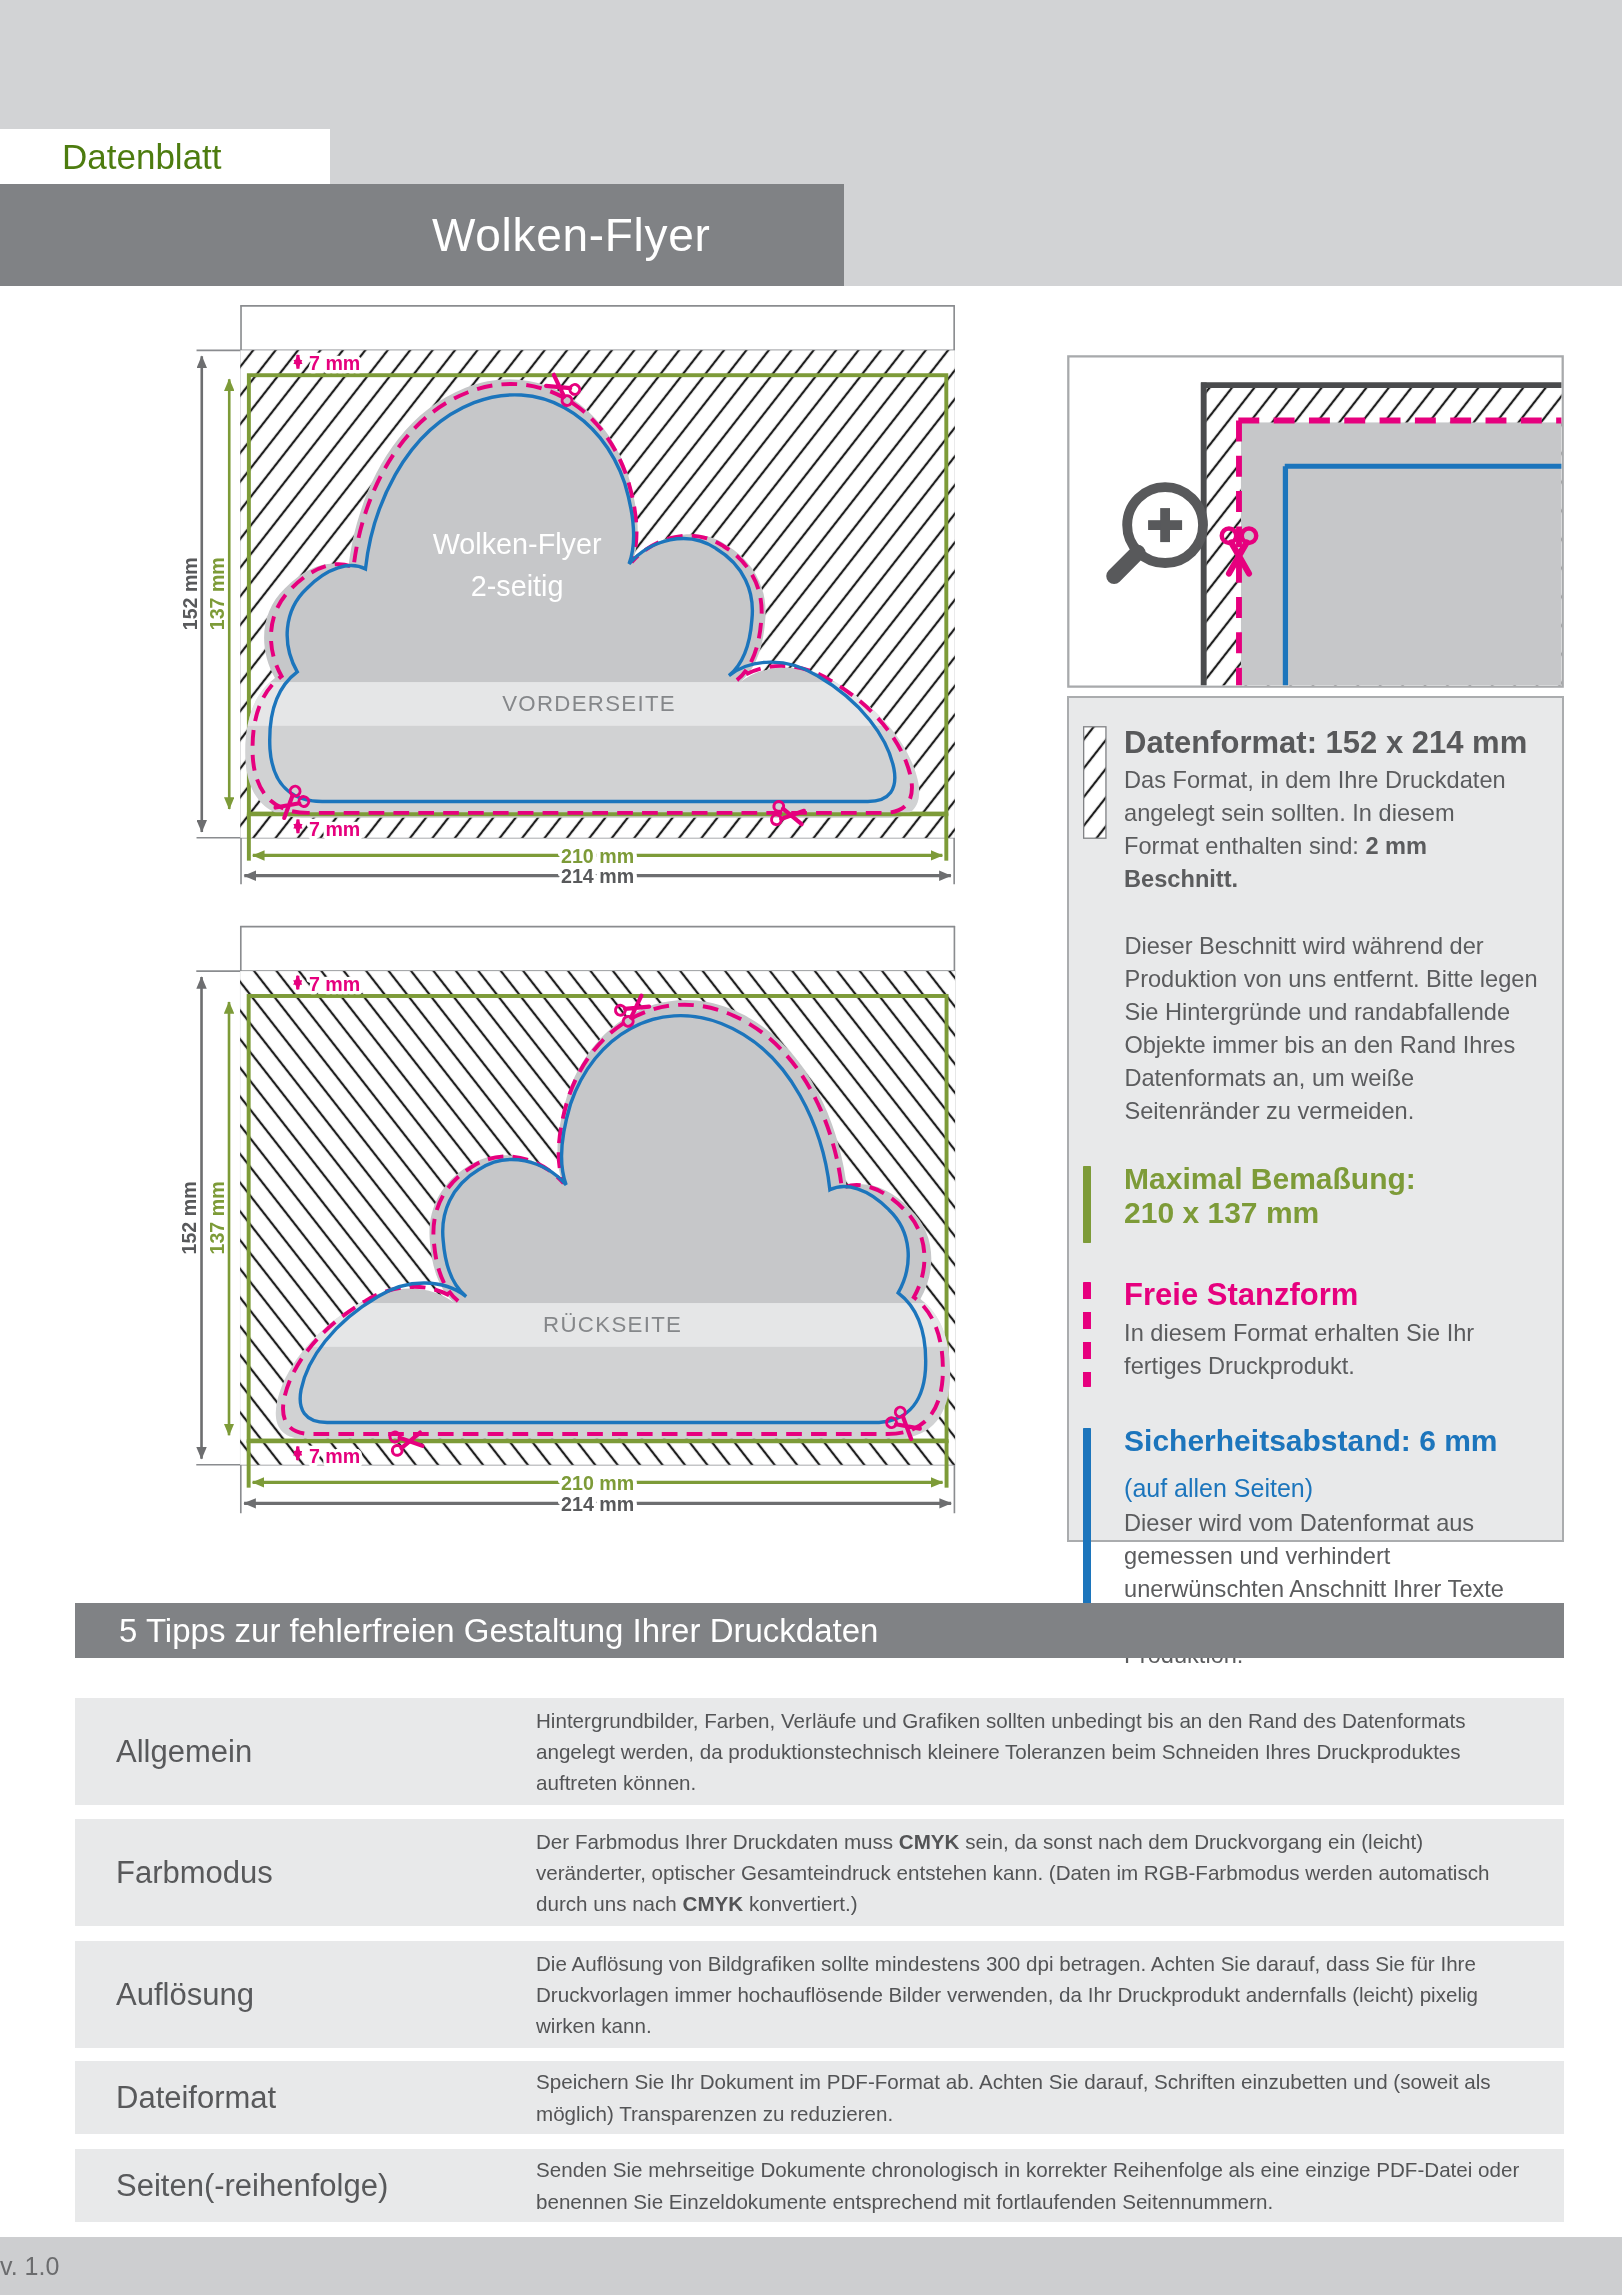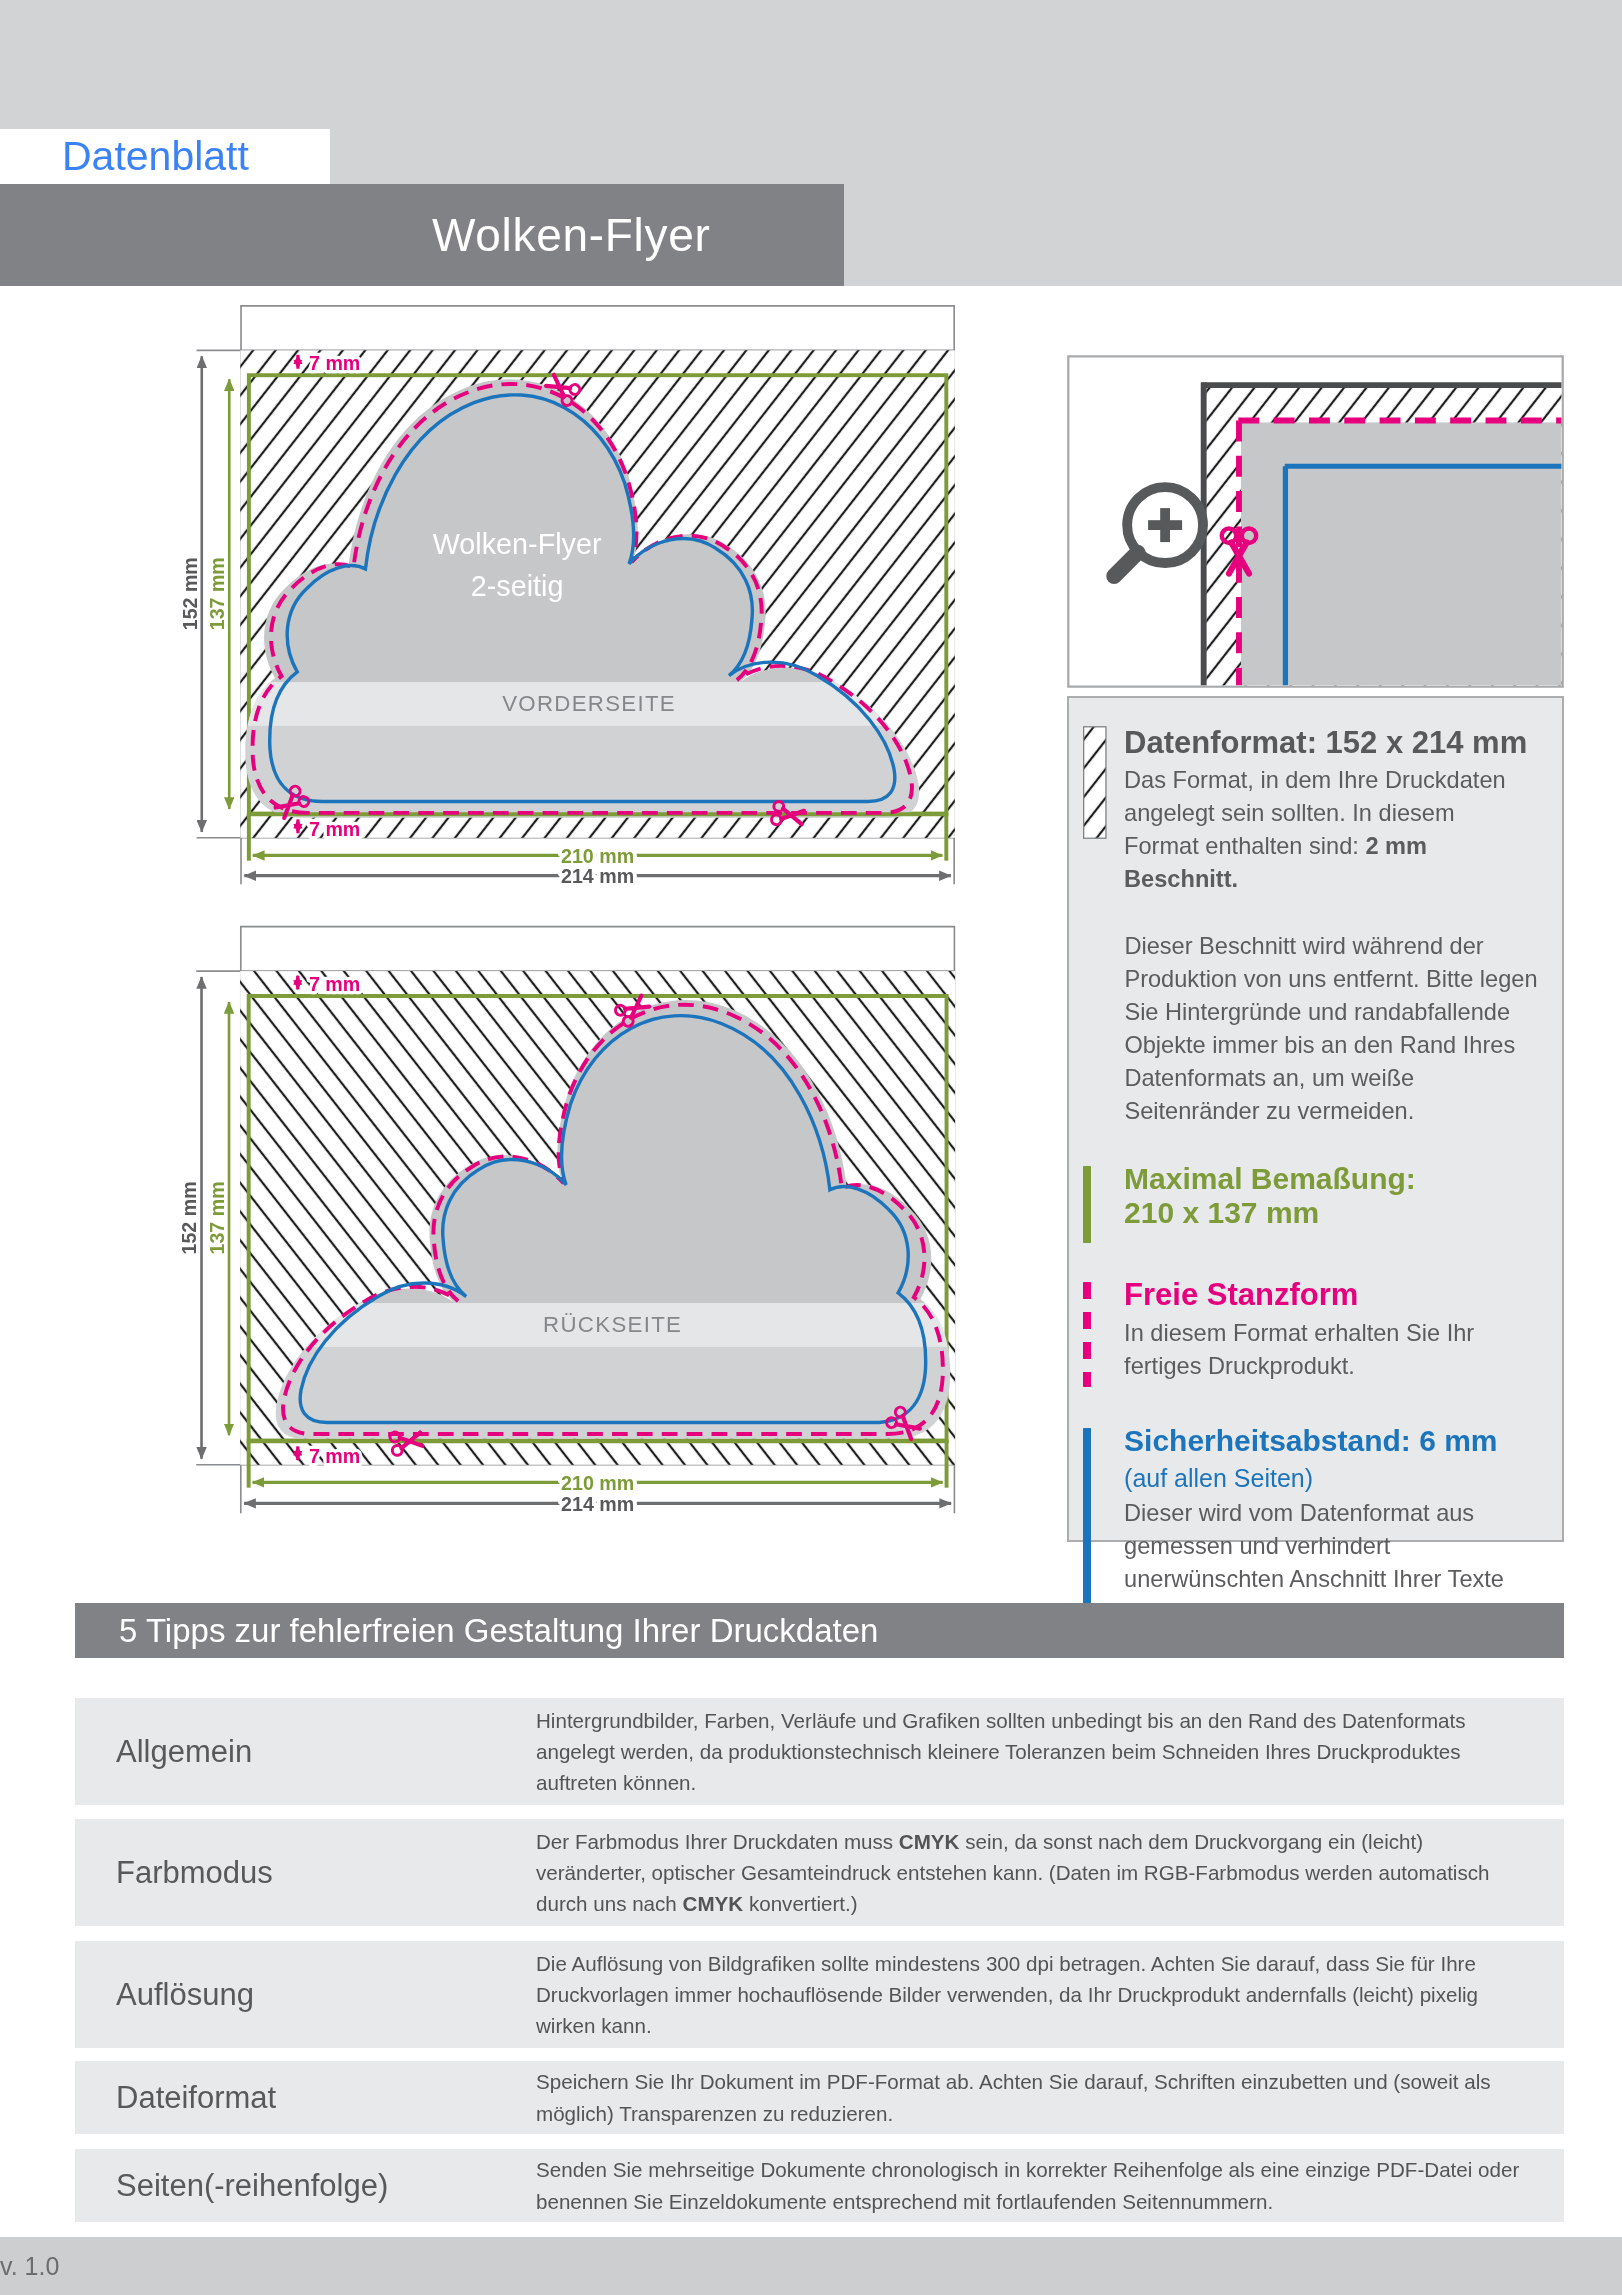--- a/index.html
+++ b/index.html
@@ -2,38 +2,38 @@
 <html style="font-size:10.5px"><head>
 <meta charset="utf-8">
 <style>
   html,body{margin:0;padding:0;background:#ffffff;}
   .page{position:relative;width:1623px;height:2295px;background:#ffffff;overflow:hidden;
         font-family:"Liberation Sans",sans-serif;-webkit-font-smoothing:antialiased;}
   .abs{position:absolute;}
   
   .topband{left:0;top:0;width:1623px;height:286px;background:#d2d3d5;}
   .eyebrow-box{left:0;top:129px;width:330px;height:55px;background:#ffffff;display:flex;align-items:center;}
-  .eyebrow-box span{padding-left:62px;font-size:41px;color:#3b82f6;}
+  .eyebrow-box span{padding-left:62px;font-size:35px;color:#4d7c0f;}
   .title-banner{left:0;top:184px;width:844px;height:102px;background:#808285;display:flex;align-items:center;}
   .title-banner span{padding-left:432px;font-size:46px;color:#ffffff;letter-spacing:0.7px;}
   
   svg.diagram{position:absolute;}
   
   .detail-box{left:1067px;top:355px;width:497px;height:333px;}
   
   .legend{left:1067px;top:696px;width:497px;height:846px;background:#e8e9ea;border:2px solid #aaacae;
           box-sizing:border-box;padding:27.5px 27.5px 0 14.4px;}
   .li{display:flex;align-items:flex-start;}
   .li .icon-col{width:25px;flex:0 0 25px;margin-right:15.7px;}
   .li .txt{flex:1;}
   .legend h3{margin:0;font-size:31px;font-weight:700;color:#58595b;line-height:1.12;}
   .legend h3.green{color:#7d9b38;font-size:30px;}
   .legend h3.pink{color:#e6007e;}
   .legend h3.blue{color:#1c75bc;font-size:30px;}
-  .legend .sub{font-size:25px;color:#1c75bc;font-weight:400;margin-top:6px;}
+  .legend .sub{font-size:25px;color:#1c75bc;font-weight:400;margin-top:16px;}
   .legend p{margin:3.9px 0 0 0;font-size:23.6px;line-height:1.40;color:#5b5c5e;}
   .lp2{margin:34px 0 0 41px !important;width:419px;}
   .bar{width:7.2px;border-radius:0.7px;}
   .bar.g{background:#7d9b38;height:77px;margin-top:3.9px;}
   .bar.p{background:repeating-linear-gradient(to bottom,#e6007e 0 17px,rgba(0,0,0,0) 17px 30px);height:105px;margin-top:3.9px;}
   .bar.b{background:#1c75bc;height:196px;margin-top:3.9px;} .gap52{height:34px;} .gap54{height:35px;} .gap56{height:37px;}
   
   .tips-band{left:75px;top:1603px;width:1489px;height:55px;background:#808285;display:flex;align-items:center;}
   .tips-band h2{margin:0;padding-left:44px;font-size:33px;font-weight:400;color:#ffffff;}
   .trow{left:75px;width:1489px;background:#e8e9ea;display:flex;align-items:center;}

